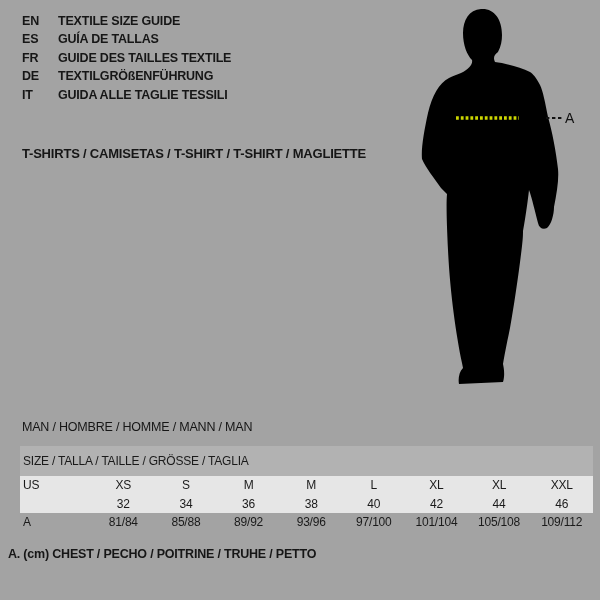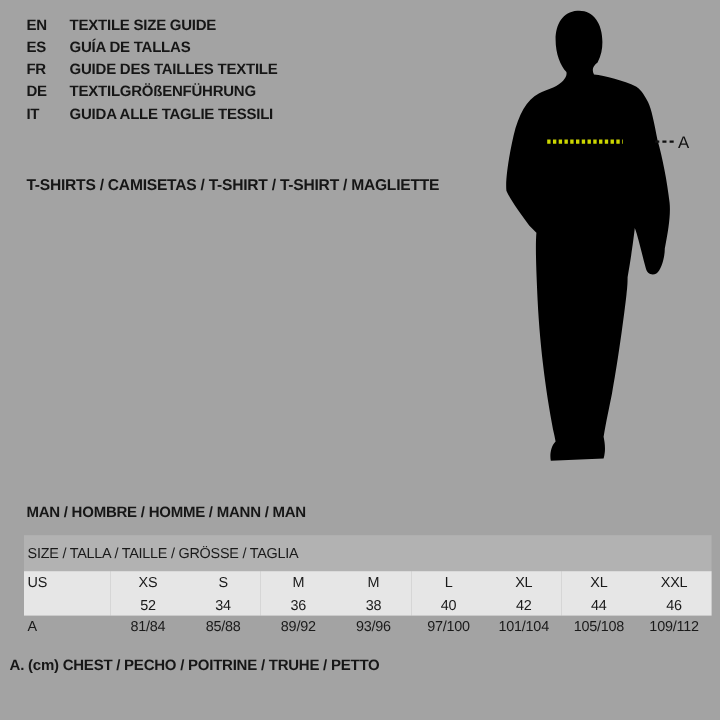--- a/index.html
+++ b/index.html
@@ -16,21 +16,21 @@
   .lang-code { width:36px; }
 
   
   .categories { position:absolute; left:22px; top:104px;margin-top:40px; }
   .category-line { font-size:13px; font-weight:bold; line-height:19px; letter-spacing:-0.2px; }
 
   
   .figure-wrap { position:absolute; left:405px; top:0; width:195px; height:400px; }
 
   
-  .section-title { position:absolute; left:22px; top:420px; font-size:12.5px; font-weight:bold; letter-spacing:-0.2px; }
+  .section-title { position:absolute; left:22px; top:420px; font-size:12.5px; font-weight:normal; letter-spacing:-0.2px; }
 
   
   .size-table-wrap { position:absolute; left:20px; top:446px; width:573px; }
   table { border-collapse:collapse; table-layout:fixed; width:573px; font-size:12px; color:#1a1a1a; }
   th.bar { background:var(--header-bg,#b2b2b2); font-weight:normal; text-align:left; padding:0 0 0 3px; height:30px; font-size:12px; letter-spacing:-0.2px; }
   td { text-align:center; height:18.5px; padding:0; font-size:12px; letter-spacing:-0.2px; }
   td.rowlabel { text-align:left; padding-left:3px; }
   tr.alt td { background:var(--alt-bg,#e6e6e6); }
 
   
@@ -128,21 +128,21 @@
           <td>S</td>
           <td>M</td>
           <td>M</td>
           <td>L</td>
           <td>XL</td>
           <td>XL</td>
           <td>XXL</td>
         </tr>
         <tr class="alt">
           <td class="rowlabel"></td>
-          <td>52</td>
+          <td>32</td>
           <td>34</td>
           <td>36</td>
           <td>38</td>
           <td>40</td>
           <td>42</td>
           <td>44</td>
           <td>46</td>
         </tr>
         <tr>
           <td class="rowlabel">A</td>

